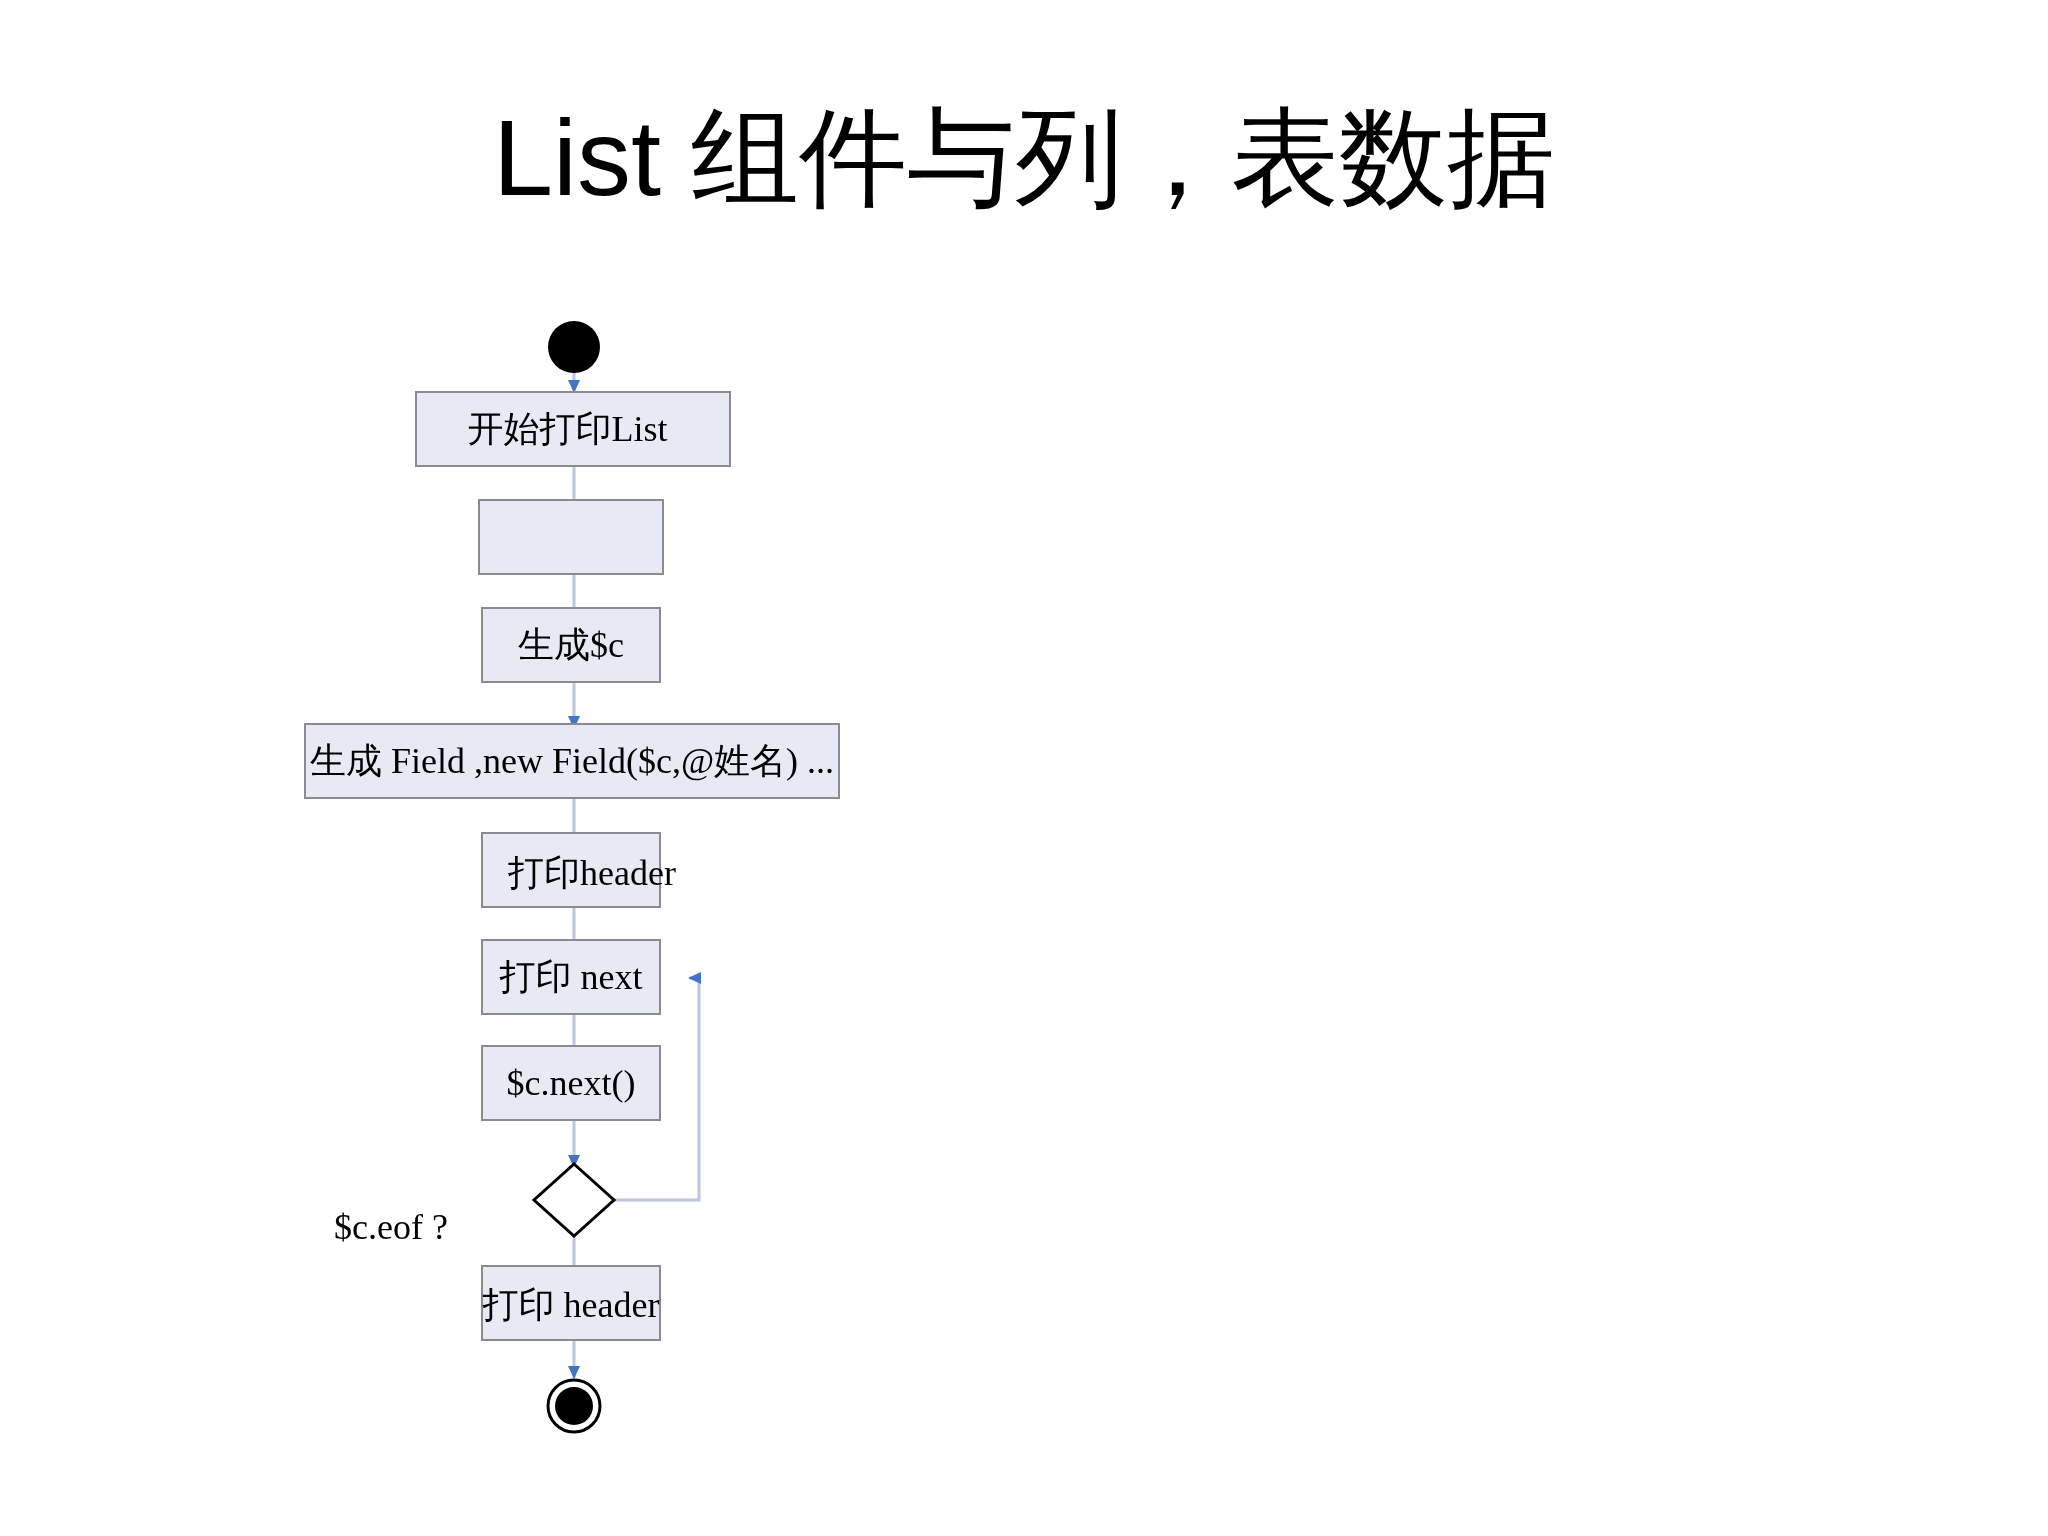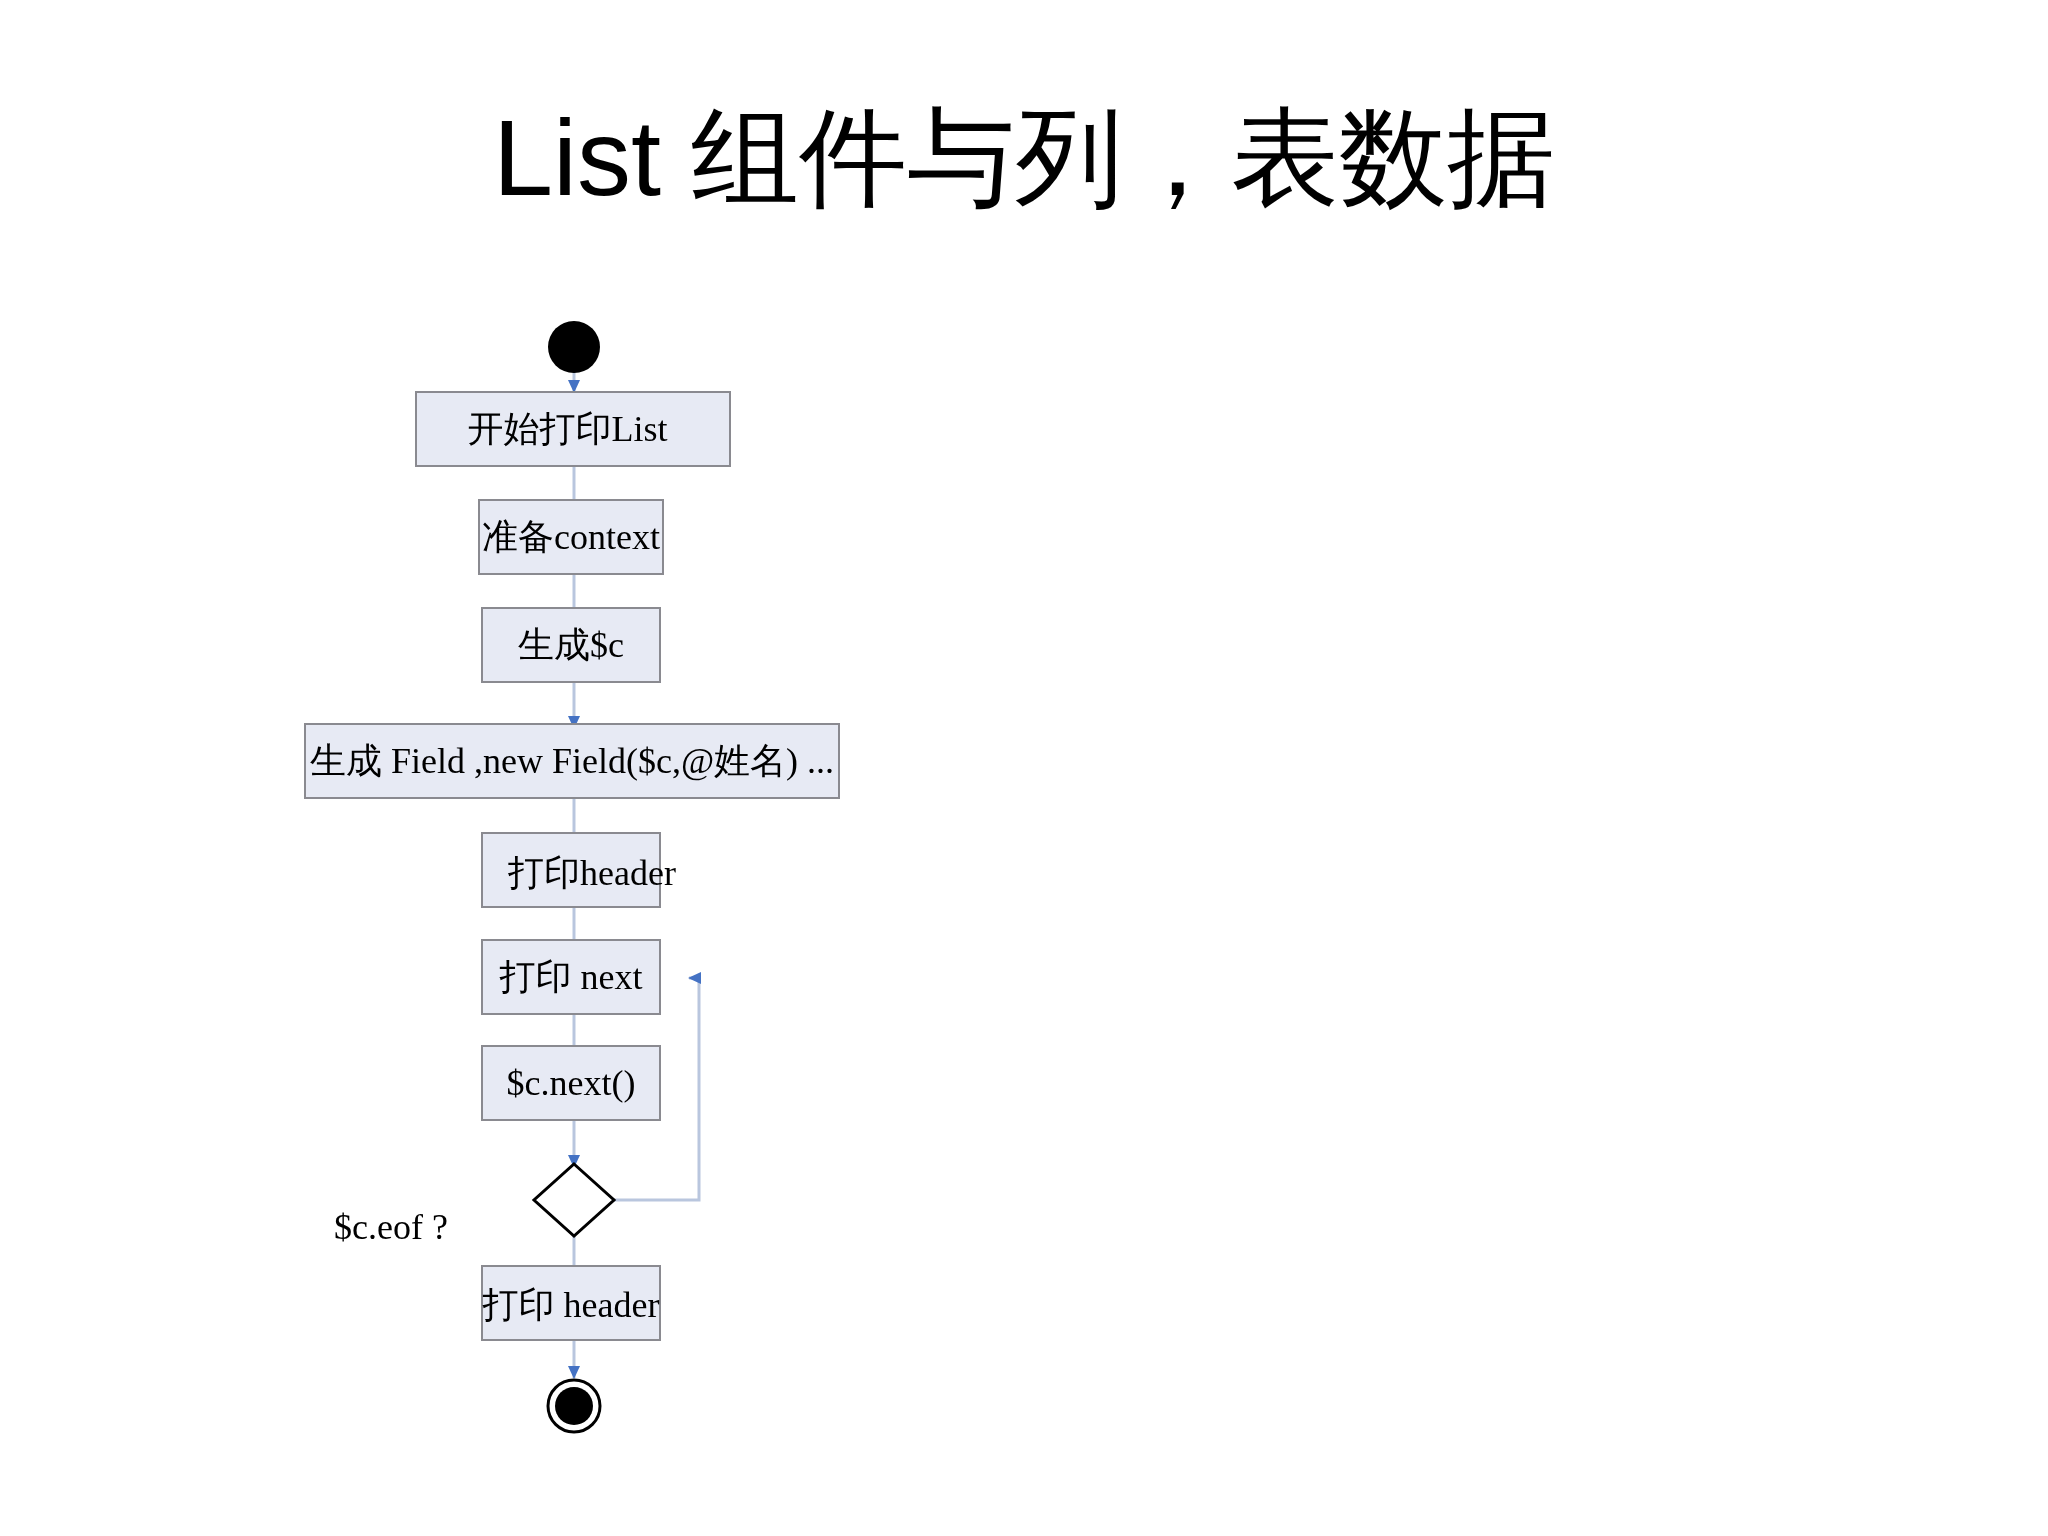--- a/index.html
+++ b/index.html
@@ -105,21 +105,20 @@
     <rect x="482" y="1266" width="178" height="74" fill="#E7EAF4" stroke="#8A8A90" stroke-width="2"></rect>
 
     <polygon points="574,1164 614,1200 574,1236 534,1200" fill="#FFFFFF" stroke="#000000" stroke-width="3"></polygon>
 
     <circle cx="574" cy="1406" r="26" fill="#FFFFFF" stroke="#000000" stroke-width="3"></circle>
     <circle cx="574" cy="1406" r="19" fill="#000000"></circle>
   </svg>
 
   <div class="node-label proc-box" style="left:416px; top:392px; width:303px; height:74px; background:transparent; border:none;">开始打印List</div>
 
-  <div class="node-label proc-box" style="left:479px; top:500px; width:184px; height:74px; background:transparent; border:none;">准备context</div>
 
   <div class="node-label proc-box" style="left:482px; top:608px; width:178px; height:74px; background:transparent; border:none;">生成$c</div>
 
   <div class="node-label proc-box" style="left:305px; top:724px; width:534px; height:74px; background:transparent; border:none;">生成 Field ,new Field($c,@姓名) ...</div>
 
   <div class="node-label proc-box" style="left:503px; top:833px; width:178px; height:80px; background:transparent; border:none;">打印header</div>
 
   <div class="node-label proc-box" style="left:482px; top:940px; width:178px; height:74px; background:transparent; border:none;">打印 next</div>
 
   <div class="node-label proc-box" style="left:482px; top:1046px; width:178px; height:74px; background:transparent; border:none;">$c.next()</div>

